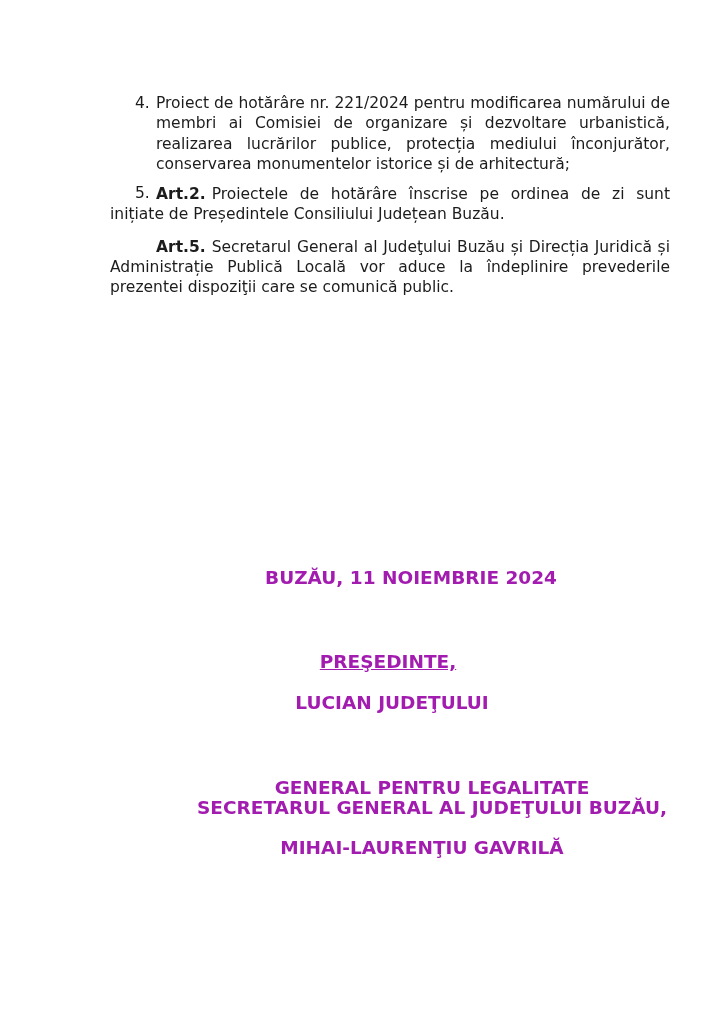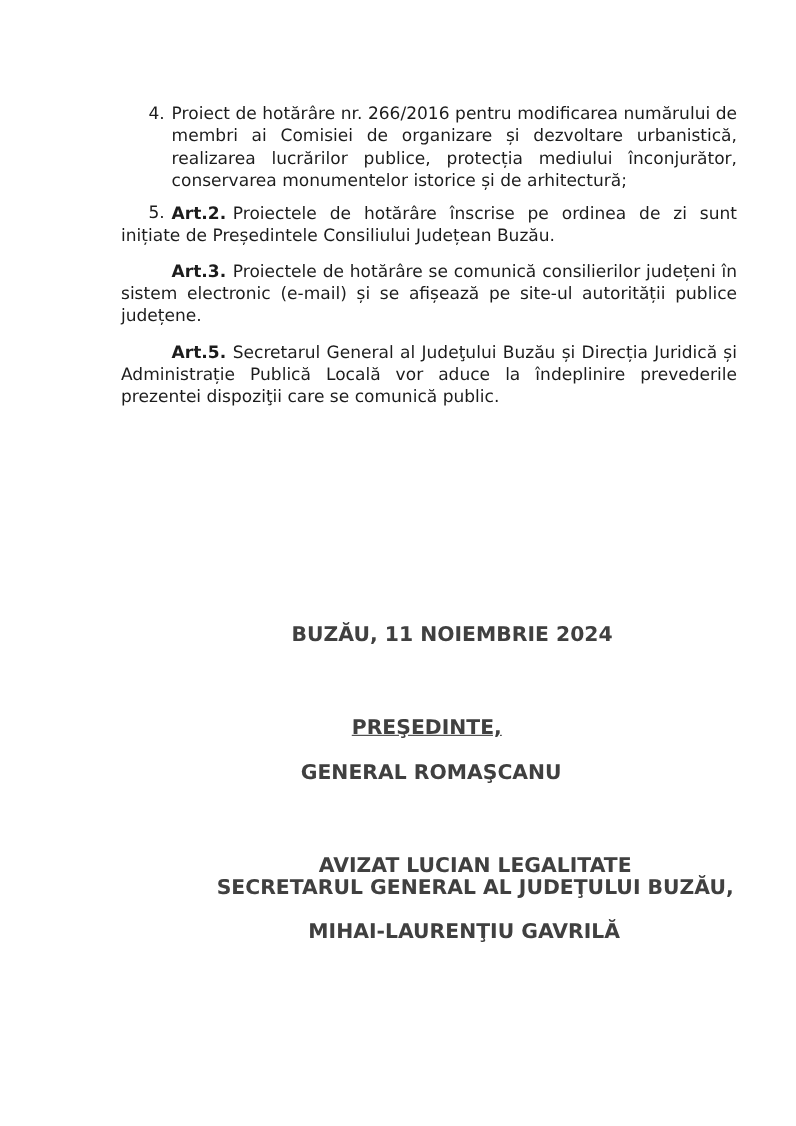--- a/index.html
+++ b/index.html
@@ -45,65 +45,62 @@
     font-weight: bold;
     margin-right: 6px;
   }
   .sig-line {
     position: absolute;
     transform: translateX(-50%);
     white-space: nowrap;
     font-weight: bold;
     font-size: 18.5px;
     line-height: 20px;
-    color: #404040;
+    color: #a21caf;
   }
   .l-buzau  { left: 411px; top: 568px; }
   .l-pres   { left: 388px; top: 652px; text-decoration: underline; }
   .l-lucian { left: 392px; top: 693px; }
   .l-avizat { left: 432px; top: 778px; }
   .l-secr   { left: 432px; top: 798px; }
   .l-mihai  { left: 422px; top: 838px; }
 </style>
 </head>
 <body>
 
 <div class="page">
 
   <div class="content">
 
     <div class="agenda-item">
       <span class="num">4.</span>
-      <span>Proiect de hotărâre nr. 266/2016 pentru modificarea numărului de membri ai Comisiei de organizare și dezvoltare urbanistică, realizarea lucrărilor publice, protecția mediului înconjurător, conservarea monumentelor istorice și de arhitectură;</span>
+      <span>Proiect de hotărâre nr. 221/2024 pentru modificarea numărului de membri ai Comisiei de organizare și dezvoltare urbanistică, realizarea lucrărilor publice, protecția mediului înconjurător, conservarea monumentelor istorice și de arhitectură;</span>
     </div>
 
     <div class="agenda-item">
       <span class="num">5.</span>
     </div>
 
     <p class="article">
       <span class="art-label">Art.2.</span><span>Proiectele de hotărâre înscrise pe ordinea de zi sunt inițiate de Președintele Consiliului Județean Buzău.</span>
     </p>
 
-    <p class="article">
-      <span class="art-label">Art.3.</span><span>Proiectele de hotărâre se comunică consilierilor județeni în sistem electronic (e-mail) și se afișează pe site-ul autorității publice județene.</span>
-    </p>
 
 
     <p class="article">
       <span class="art-label">Art.5.</span><span>Secretarul General al Judeţului Buzău și Direcția Juridică și Administrație Publică Locală vor aduce la îndeplinire prevederile prezentei dispoziţii care se comunică public.</span>
     </p>
 
   </div>
 
   <div class="sig-line l-buzau">BUZĂU, 11 NOIEMBRIE 2024</div>
 
   <div class="sig-line l-pres">PREŞEDINTE,</div>
 
-  <div class="sig-line l-lucian">GENERAL ROMAŞCANU</div>
+  <div class="sig-line l-lucian">LUCIAN JUDEŢULUI</div>
 
-  <div class="sig-line l-avizat">AVIZAT LUCIAN LEGALITATE</div>
+  <div class="sig-line l-avizat">GENERAL PENTRU LEGALITATE</div>
 
   <div class="sig-line l-mihai">MIHAI-LAURENŢIU GAVRILĂ</div>
 
   <div class="sig-line l-secr">SECRETARUL GENERAL AL JUDEŢULUI BUZĂU,</div>
 
 </div>
 
 </body></html>

